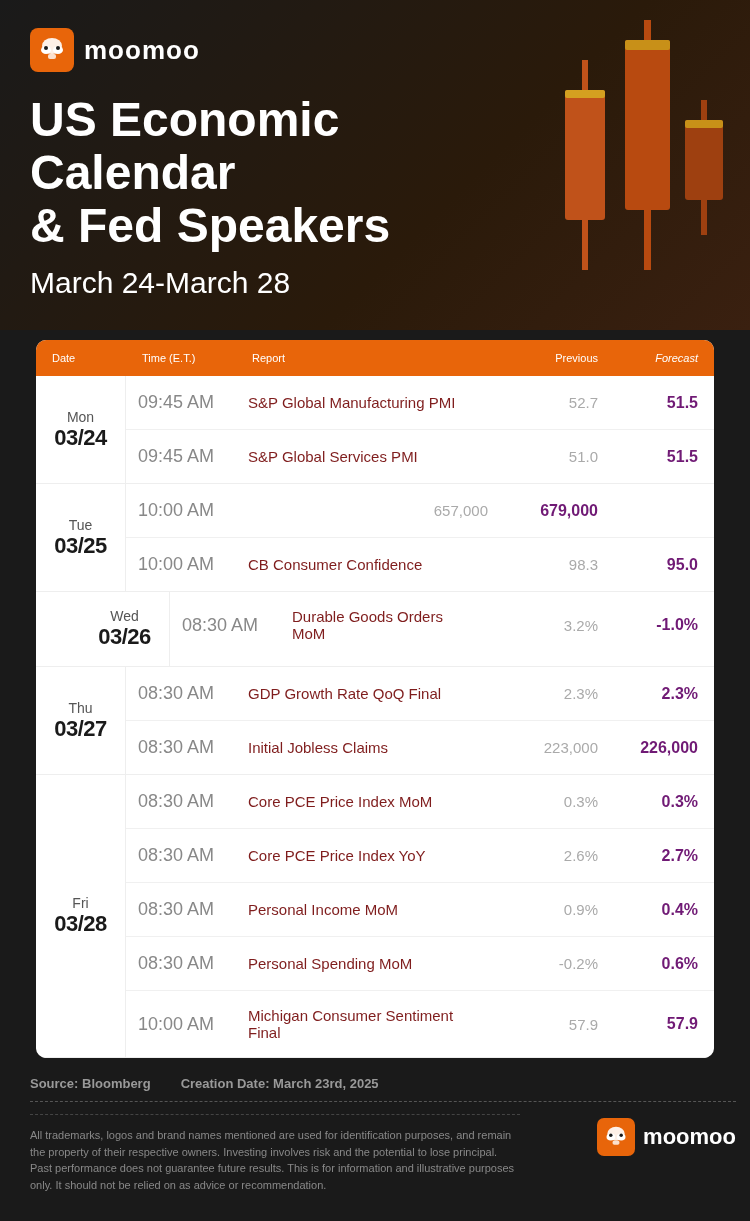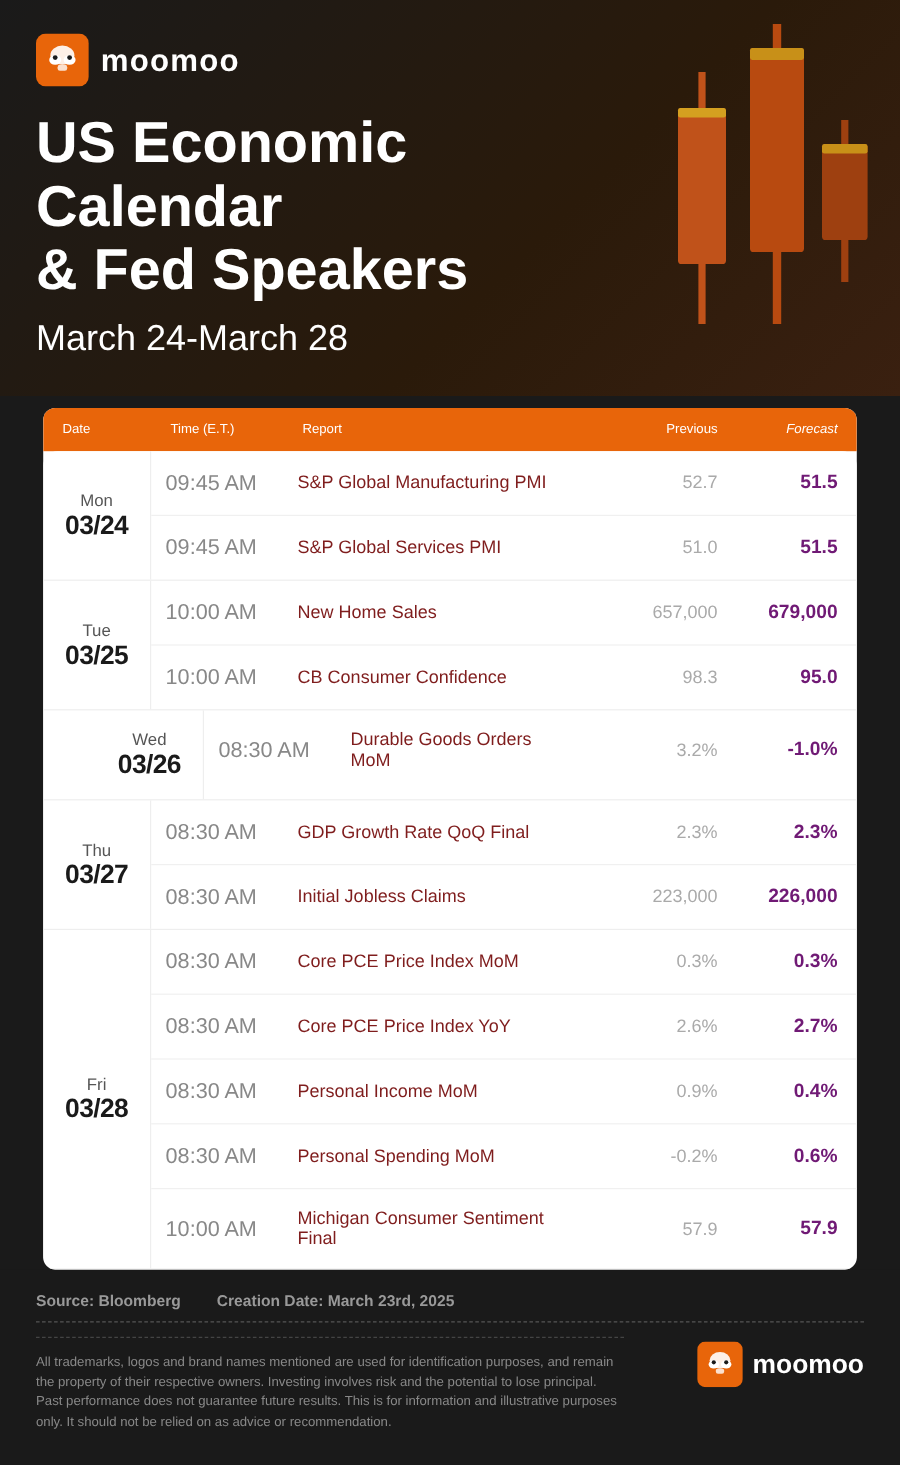--- a/index.html
+++ b/index.html
@@ -149,21 +149,21 @@
       padding: 16px 16px 16px 0;
       border-bottom: 1px solid #f0f0f0;
       padding-left: 12px;
     }
 
     .single-event:last-child {
       border-bottom: none;
     }
 
     .footer-section {
-      padding: 18px 30px 0 30px;
+      padding: 18px 14px 0 30px;
     }
 
     .source-row {
       display: flex;
       gap: 30px;
       margin-bottom: 10px;
     }
 
     .source-text {
       font-size: 13px;
@@ -276,21 +276,20 @@
           </div>
         </div>
         <div class="day-section" style="border-bottom: 1px solid rgb(238, 238, 238);">
           <div class="day-label-col">
       <span class="day-name">Tue</span>
       <span class="day-date">03/25</span>
     </div>
           <div class="events-col">
             <div class="single-event">
         <span class="time-cell">10:00 AM</span>
-        <span class="report-cell">New Home Sales</span>
         <span class="prev-cell">657,000</span>
         <span class="forecast-cell">679,000</span>
       </div>
             <div class="single-event">
         <span class="time-cell">10:00 AM</span>
         <span class="report-cell">CB Consumer Confidence</span>
         <span class="prev-cell">98.3</span>
         <span class="forecast-cell">95.0</span>
       </div>
           </div>

